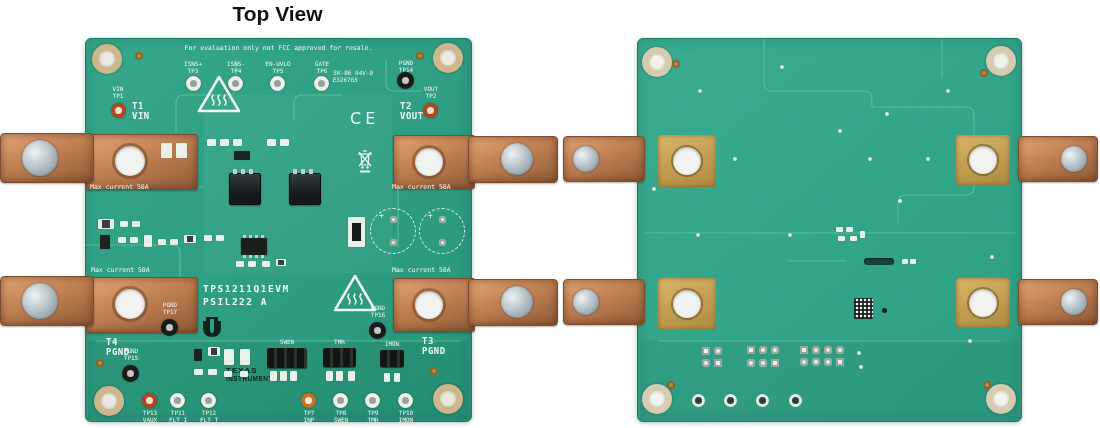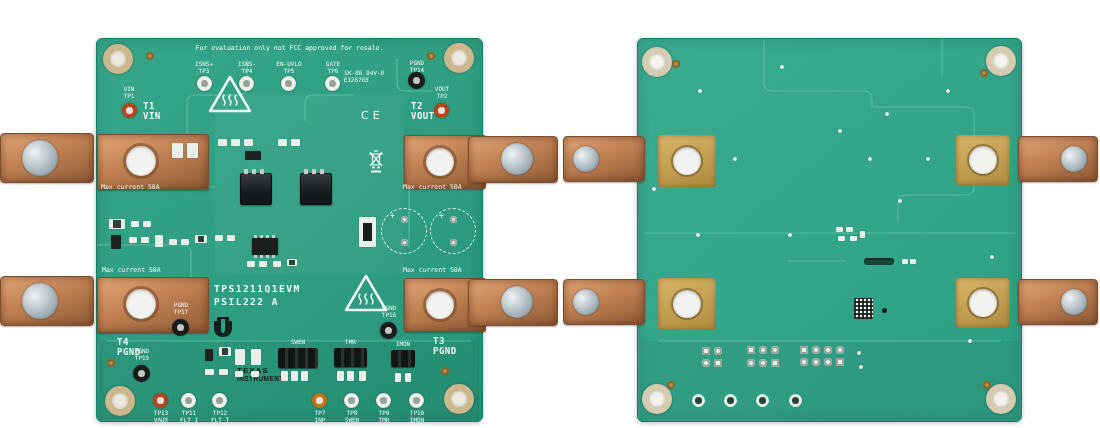--- a/index.html
+++ b/index.html
@@ -11,21 +11,21 @@
          border:1px solid #157f68;box-shadow:0 1px 4px rgba(0,0,0,.28), inset 0 0 14px rgba(0,40,30,.18);}
   .board.bottomv{background:linear-gradient(140deg,rgba(255,255,255,.05),rgba(0,0,0,.05)),#2fa78a;}
   .traces{position:absolute;left:0;top:0;pointer-events:none;}
   
   .silk{position:absolute;color:#eef8f2;font-size:6.5px;line-height:1.2;white-space:nowrap;}
   .tpl{text-align:center;font-size:6px;line-height:1.15;}
   .tpl span{display:block;}
   .term{font-size:9px;font-weight:bold;letter-spacing:.5px;line-height:1.1;}
   .term span{display:block;}
   .pn{font-size:9.5px;letter-spacing:1.5px;font-weight:bold;}
-  .ce{font-family:"DejaVu Sans",sans-serif;font-size:11px;letter-spacing:4px;color:#eef8f2;}
+  .ce{font-family:"DejaVu Sans",sans-serif;font-size:16px;letter-spacing:4px;color:#eef8f2;}
   
   .tp{position:absolute;box-sizing:border-box;border-radius:50%;box-shadow:0 0 2px rgba(0,0,0,.45);}
   .tp.w{width:15px;height:15px;border:4px solid #edf2ed;background:#97a29b;}
   .tp.r{width:15px;height:15px;border:4px solid #b8431f;background:#e9e4da;}
   .tp.o{width:15px;height:15px;border:4px solid #c9731f;background:#efe9df;}
   .tp.b{width:17px;height:17px;border:5px solid #181d1b;background:#c6c8c3;}
   
   .screw{position:absolute;box-sizing:border-box;width:30px;height:30px;border-radius:50%;
          background:#ece9e1;border:7px solid #cdb88d;box-shadow:0 0 3px rgba(0,0,0,.35), inset 0 0 3px rgba(0,0,0,.25);}
   .screw.hex{border-color:#d4cbb0;background:#f4f2ec;}
@@ -73,20 +73,21 @@
   .blkdot{position:absolute;width:5px;height:5px;border-radius:50%;background:#14201b;}
   .brand{position:absolute;color:#0e211b;line-height:1.05;margin-top:48px;}
   .brand .l1{display:block;font:bold 8px "Liberation Sans",sans-serif;letter-spacing:1px;}
   .brand .l2{display:block;font:bold 6.5px "Liberation Sans",sans-serif;letter-spacing:.4px;}
 </style>
 </head>
 <body>
 
 <div class="canvas">
 
+  <div class="title" style="left:85px;width:385px;">Top View</div>
 
   <div class="cu" style="left:0;top:133px;width:92px;height:48px;z-index:3;">
     <div class="bolt" style="left:21px;top:6px;width:36px;height:36px;"></div>
   </div>
   <div class="cu" style="left:0;top:276px;width:92px;height:48px;z-index:3;">
     <div class="bolt" style="left:21px;top:6px;width:36px;height:36px;"></div>
   </div>
   <div class="cu" style="left:468px;top:136px;width:88px;height:45px;z-index:3;">
     <div class="bolt" style="left:32px;top:6px;width:32px;height:32px;"></div>
   </div>
@@ -100,21 +101,21 @@
   <div class="cu" style="left:563px;top:279px;width:80px;height:44px;z-index:3;">
     <div class="bolt" style="left:9px;top:9px;width:26px;height:26px;"></div>
   </div>
   <div class="cu" style="left:1018px;top:136px;width:78px;height:44px;z-index:3;">
     <div class="bolt" style="left:42px;top:9px;width:26px;height:26px;"></div>
   </div>
   <div class="cu" style="left:1018px;top:279px;width:78px;height:44px;z-index:3;">
     <div class="bolt" style="left:42px;top:9px;width:26px;height:26px;"></div>
   </div>
 
-  <div class="board" style="left:96px;width:385px;z-index:2;">
+  <div class="board" style="left:85px;width:385px;z-index:2;">
 
     <svg class="traces" width="385" height="382">
       <rect x="118" y="56" width="188" height="178" fill="rgba(255,255,255,0.045)"></rect>
       <rect x="2" y="302" width="380" height="78" fill="rgba(0,0,0,0.05)"></rect>
       <g fill="none" stroke="#7dd3b6" stroke-opacity="0.55" stroke-width="1.2">
         <path d="M150 20 V48 Q150 56 142 56 H98 Q90 56 90 64 V94"></path>
         <path d="M256 56 H216 Q208 56 208 64 V82"></path>
         <path d="M300 20 V44 Q300 52 308 52 H336"></path>
         <path d="M62 148 H118"></path>
         <path d="M0 206 H86 Q94 206 94 214 V250"></path>

